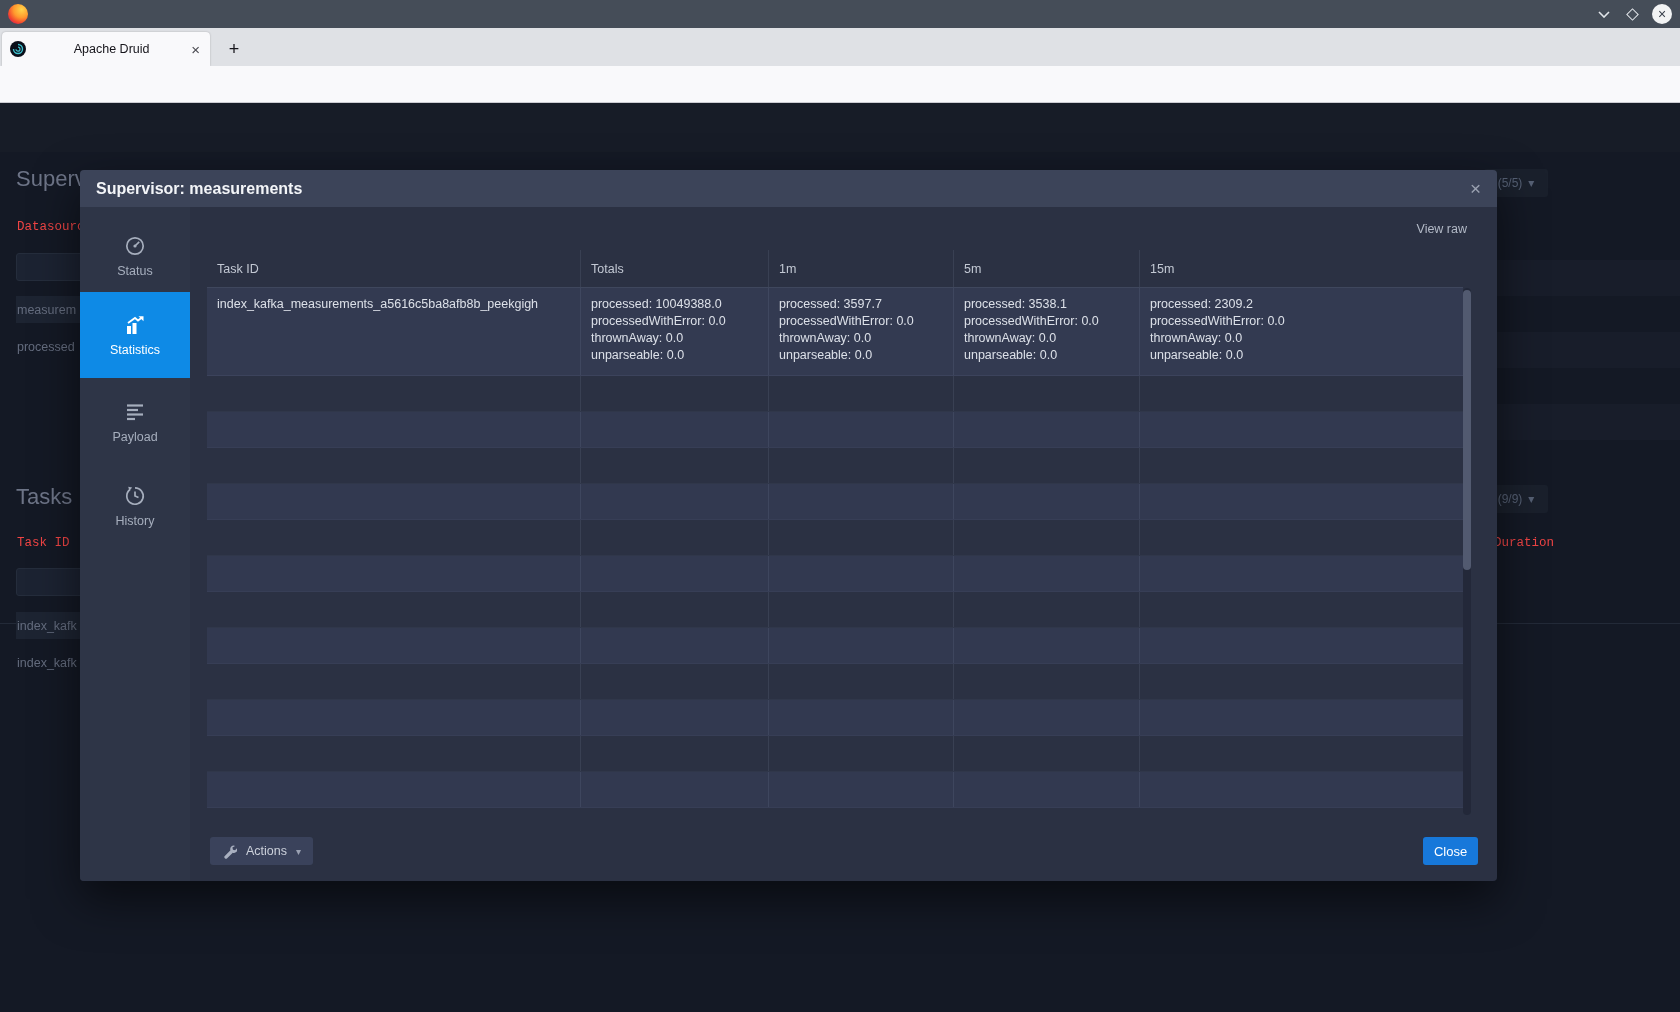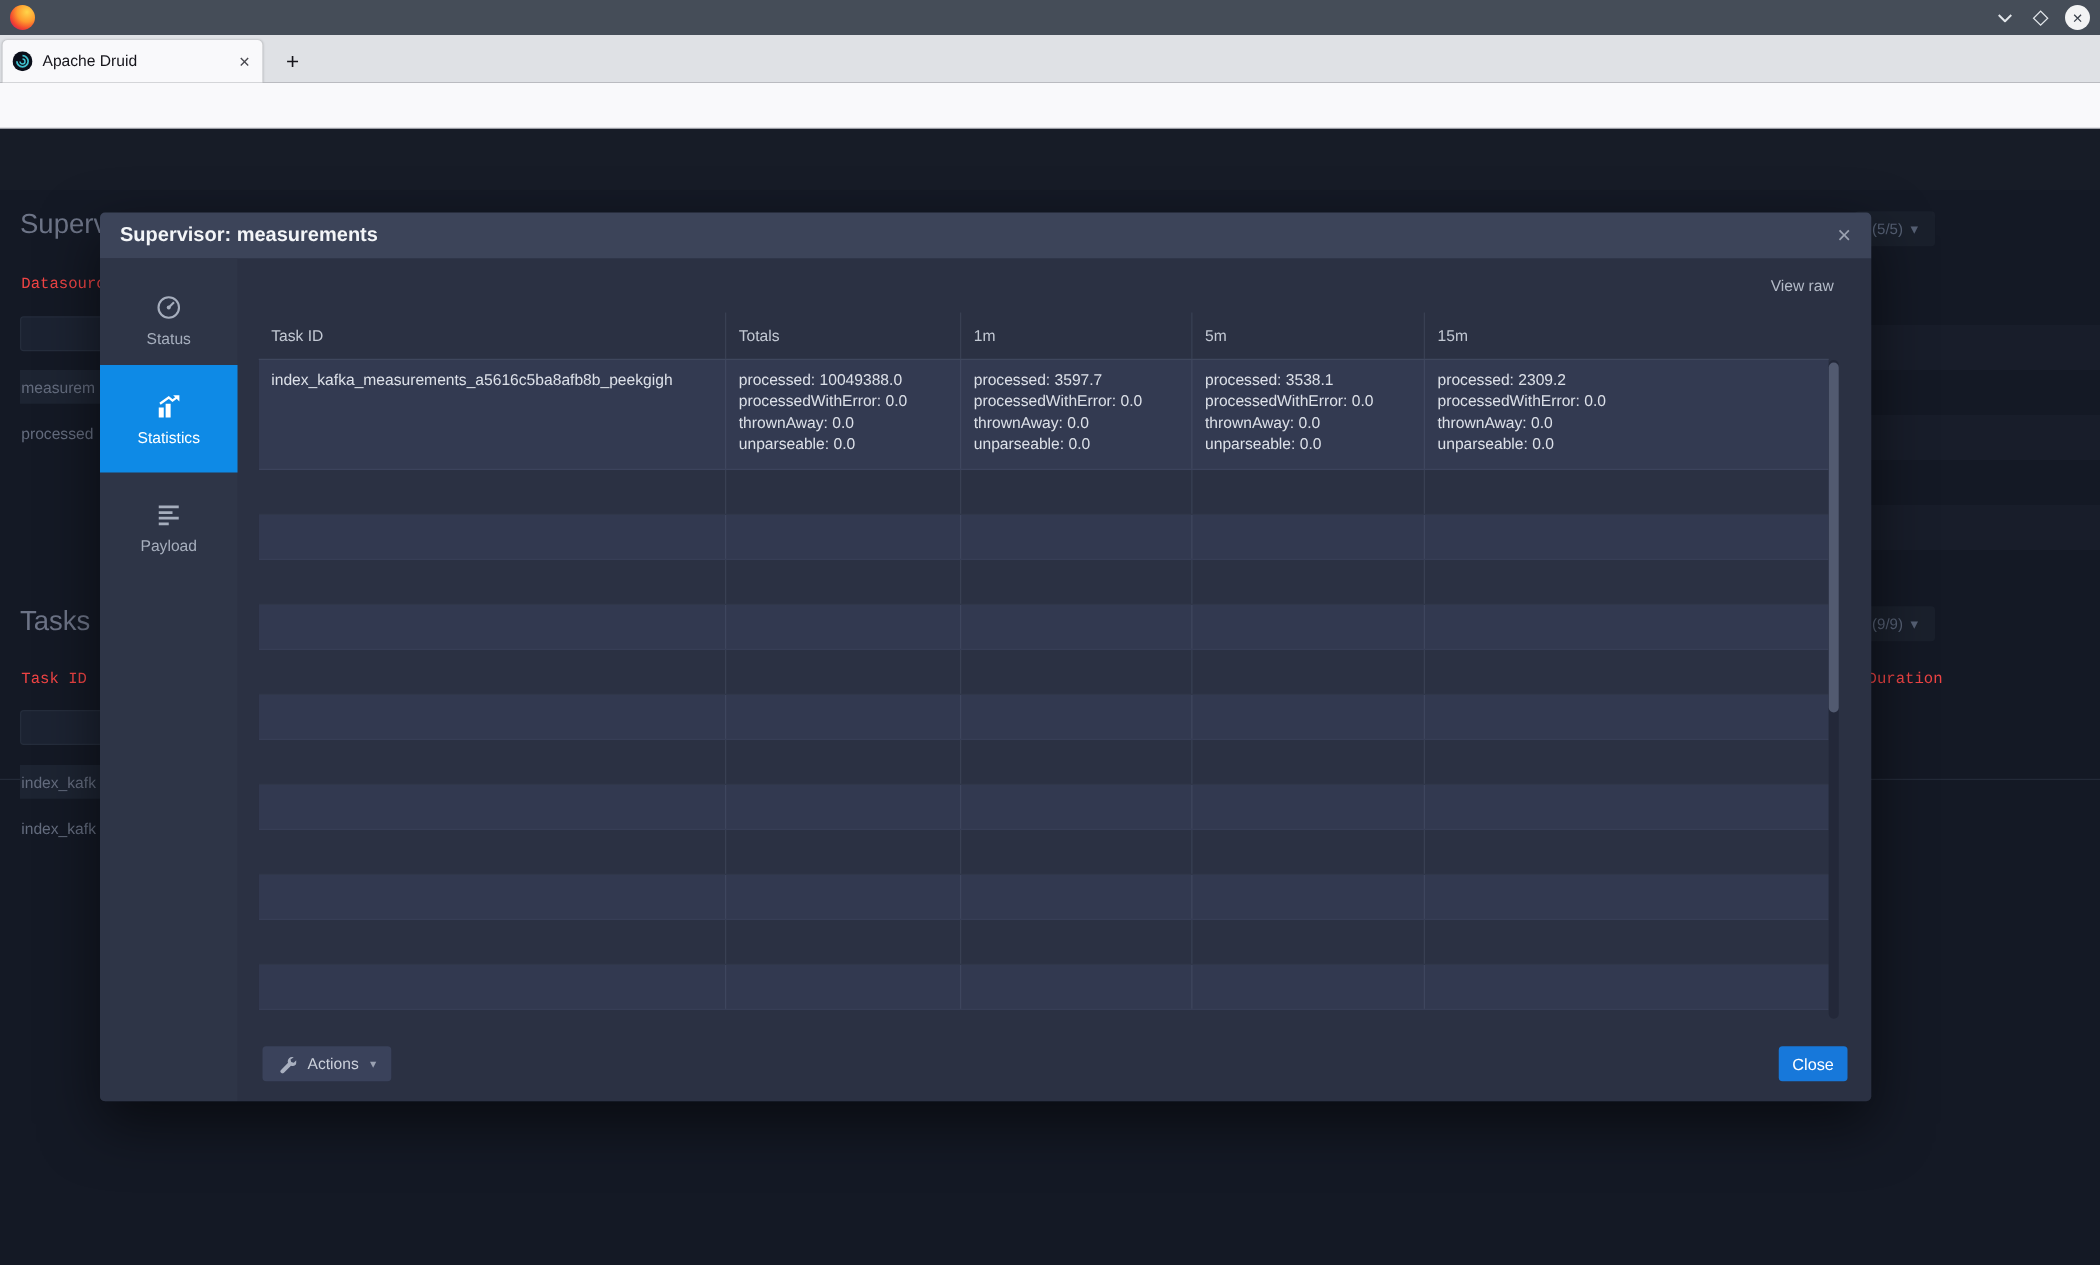--- a/index.html
+++ b/index.html
@@ -17,21 +17,21 @@
   #ctrl-min { right:66px; }
   #ctrl-max { right:38px; }
   #ctrl-close { right:8px; top:4px; width:20px; height:20px; background:#f2f3f4; border-radius:50%;
     color:#3a414c; font-size:14px; line-height:1; display:flex; align-items:center; justify-content:center; }
   .diamond { width:9px; height:9px; border:1.6px solid #e2e6ea; transform:rotate(45deg); }
 
   
   #tabstrip { left:0; top:28px; width:1680px; height:38px; background:#dfe1e5; }
   #active-tab { position:absolute; left:2px; top:4px; width:208px; height:34px; background:#f9f9fb;
     border-radius:4px 4px 0 0; box-shadow:0 0 2px rgba(0,0,0,.25); display:flex; align-items:center; padding:0 8px; }
-  #tab-title { font-size:12.5px; color:#15141a; flex:1; margin-left:8px; }
+  #tab-title { font-size:12.5px; color:#15141a; flex:1; margin-left:8px;text-align:center; }
   #tab-close { color:#4a4a50; font-size:15px; padding:0 2px; }
   #new-tab { position:absolute; left:222px; top:9px; width:24px; height:24px; color:#15141a; font-size:18px;
     display:flex; align-items:center; justify-content:center; }
 
   
   #toolbar { left:0; top:66px; width:1680px; height:37px; background:#f9f9fb; border-bottom:1px solid #ccccd2; }
   .tb-btn { position:absolute; top:72px; width:28px; height:26px; display:flex; align-items:center; justify-content:center;
     font-size:16px; color:#2b2b31; }
   #btn-back { left:10px; }
   #btn-fwd { left:46px; color:#b3b3b9; }
@@ -337,20 +337,28 @@
           <span>Statistics</span>
         </div>
         <div class="side-tab" style="top:172px">
           <svg width="22" height="22" viewBox="0 0 22 22">
             <line x1="3" y1="4.5" x2="19" y2="4.5" stroke="currentColor" stroke-width="2.2"></line>
             <line x1="3" y1="9" x2="14" y2="9" stroke="currentColor" stroke-width="2.2"></line>
             <line x1="3" y1="13.5" x2="19" y2="13.5" stroke="currentColor" stroke-width="2.2"></line>
             <line x1="3" y1="18" x2="11" y2="18" stroke="currentColor" stroke-width="2.2"></line>
           </svg>
           <span>Payload</span>
+        </div>
+        <div class="side-tab" style="top:256px">
+          <svg width="22" height="22" viewBox="0 0 22 22">
+            <path d="M6 4.5 A8.2 8.2 0 1 0 11 2.8" fill="none" stroke="currentColor" stroke-width="1.7"></path>
+            <polygon points="4.2,1.8 8.2,2.6 5.4,5.8" fill="currentColor"></polygon>
+            <polyline points="11,6.5 11,11 14.5,12.5" fill="none" stroke="currentColor" stroke-width="1.7"></polyline>
+          </svg>
+          <span>History</span>
         </div>
       </div>
 
       <div id="view-raw">View raw</div>
 
       <div id="stat-table">
         <div id="thead" class="trow">
           <div class="tcell">Task ID</div>
           <div class="tcell">Totals</div>
           <div class="tcell">1m</div>

